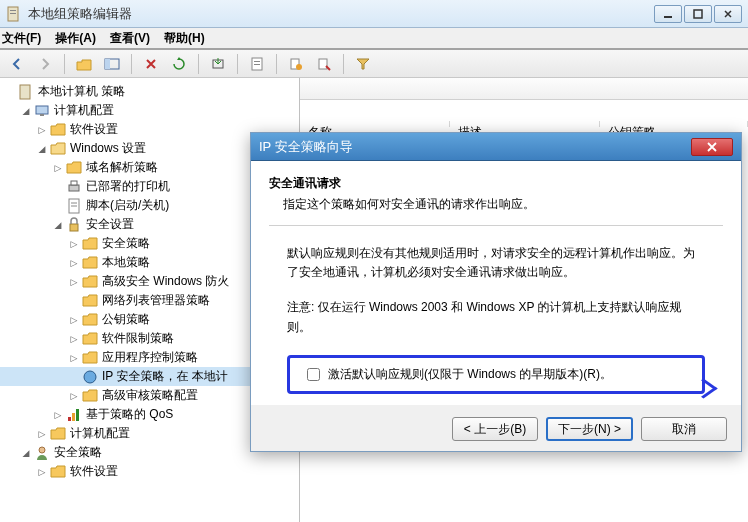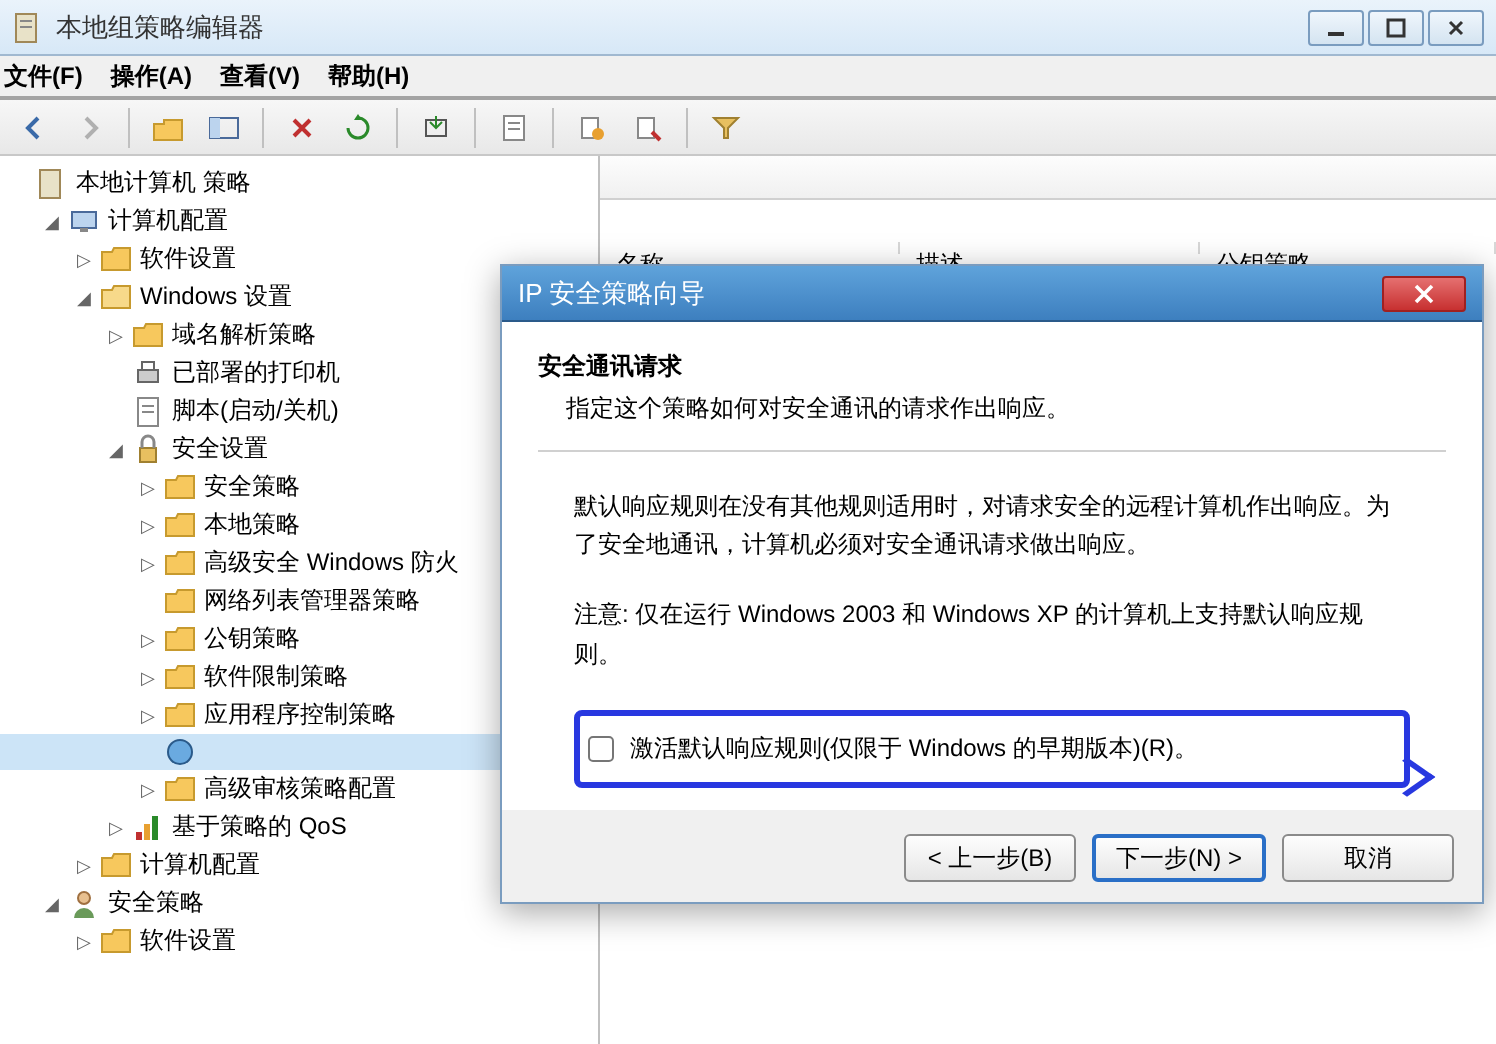--- a/index.html
+++ b/index.html
@@ -40,21 +40,21 @@
     
     .dialog { position: absolute; left: 250px; top: 132px; width: 492px; height: 320px; background: #f0f0f0; border: 1px solid #7a9cbf; box-shadow: 0 4px 16px rgba(0,0,0,0.35); }
     .dlg-title { height: 28px; background: linear-gradient(#5fa3db,#3d7fbf); color: #fff; display: flex; align-items: center; padding: 0 8px; border-bottom: 1px solid #2a5a8a; }
     .dlg-title .t { flex: 1; font-size: 13px; }
     .dlg-close { width: 42px; height: 18px; background: linear-gradient(#e57070,#c73030); border: 1px solid #a02020; display: flex; align-items: center; justify-content: center; color: #fff; cursor: pointer; border-radius: 2px; }
     .dlg-body { padding: 14px 18px; background: #fff; margin: 0; height: calc(100% - 28px - 46px); }
     .dlg-heading { font-weight: bold; }
     .dlg-sub { margin-top: 4px; padding-left: 14px; }
     .dlg-hr { border: none; border-top: 1px solid #d0d0d0; margin: 12px 0 18px 0; }
     .dlg-para { margin: 0 18px 16px 18px; line-height: 1.6; }
-    .dlg-check-wrap { margin: 18px 18px; padding: 8px 4px; border: 3px solid #2838e0; border-radius: 4px; display: flex; align-items: center; position: relative; }
+    .dlg-check-wrap { margin: 18px 18px; padding: 8px 17px; border: 3px solid #2838e0; border-radius: 4px; display: flex; align-items: center; position: relative; }
     .dlg-check-wrap::after { content:''; position:absolute; right:-10px; bottom:-6px; width:14px; height:14px; border-right:3px solid #2838e0; border-bottom:3px solid #2838e0; transform: rotate(-45deg) skew(10deg,10deg); }
     .dlg-check-wrap input { margin-right: 8px; }
     .dlg-buttons { position: absolute; bottom: 10px; right: 14px; display: flex; gap: 8px; justify-content: flex-end; }
     .dlg-buttons button { min-width: 86px; height: 24px; background: linear-gradient(#fdfdfd,#e6e6e6); border: 1px solid #8a8a8a; border-radius: 3px; cursor: pointer; padding: 0 10px; }
     .dlg-buttons button.primary { border: 2px solid #2a6fc7; }
   </style>
 </head>
 <body>
 
 <div class="titlebar">
@@ -270,20 +270,21 @@
         <svg class="node-icon" viewBox="0 0 16 16">
           <path d="M1 4 L6 4 L7 2 L15 2 L15 13 L1 13 Z" class="folder"></path>
         </svg>
         <span>应用程序控制策略</span>
       </div>
     <div class="tree-item indent-4 selected">
         <span class="expander"></span>
         <svg class="node-icon" viewBox="0 0 16 16">
           <circle cx="8" cy="8" r="6" fill="#6aaae0" stroke="#2a5a8a"></circle>
         </svg>
+        <span>IP 安全策略，在 本地计</span>
       </div>
     <div class="tree-item indent-4">
         <span class="expander">▷</span>
         <svg class="node-icon" viewBox="0 0 16 16">
           <path d="M1 4 L6 4 L7 2 L15 2 L15 13 L1 13 Z" class="folder"></path>
         </svg>
         <span>高级审核策略配置</span>
       </div>
     <div class="tree-item indent-3">
         <span class="expander">▷</span>

